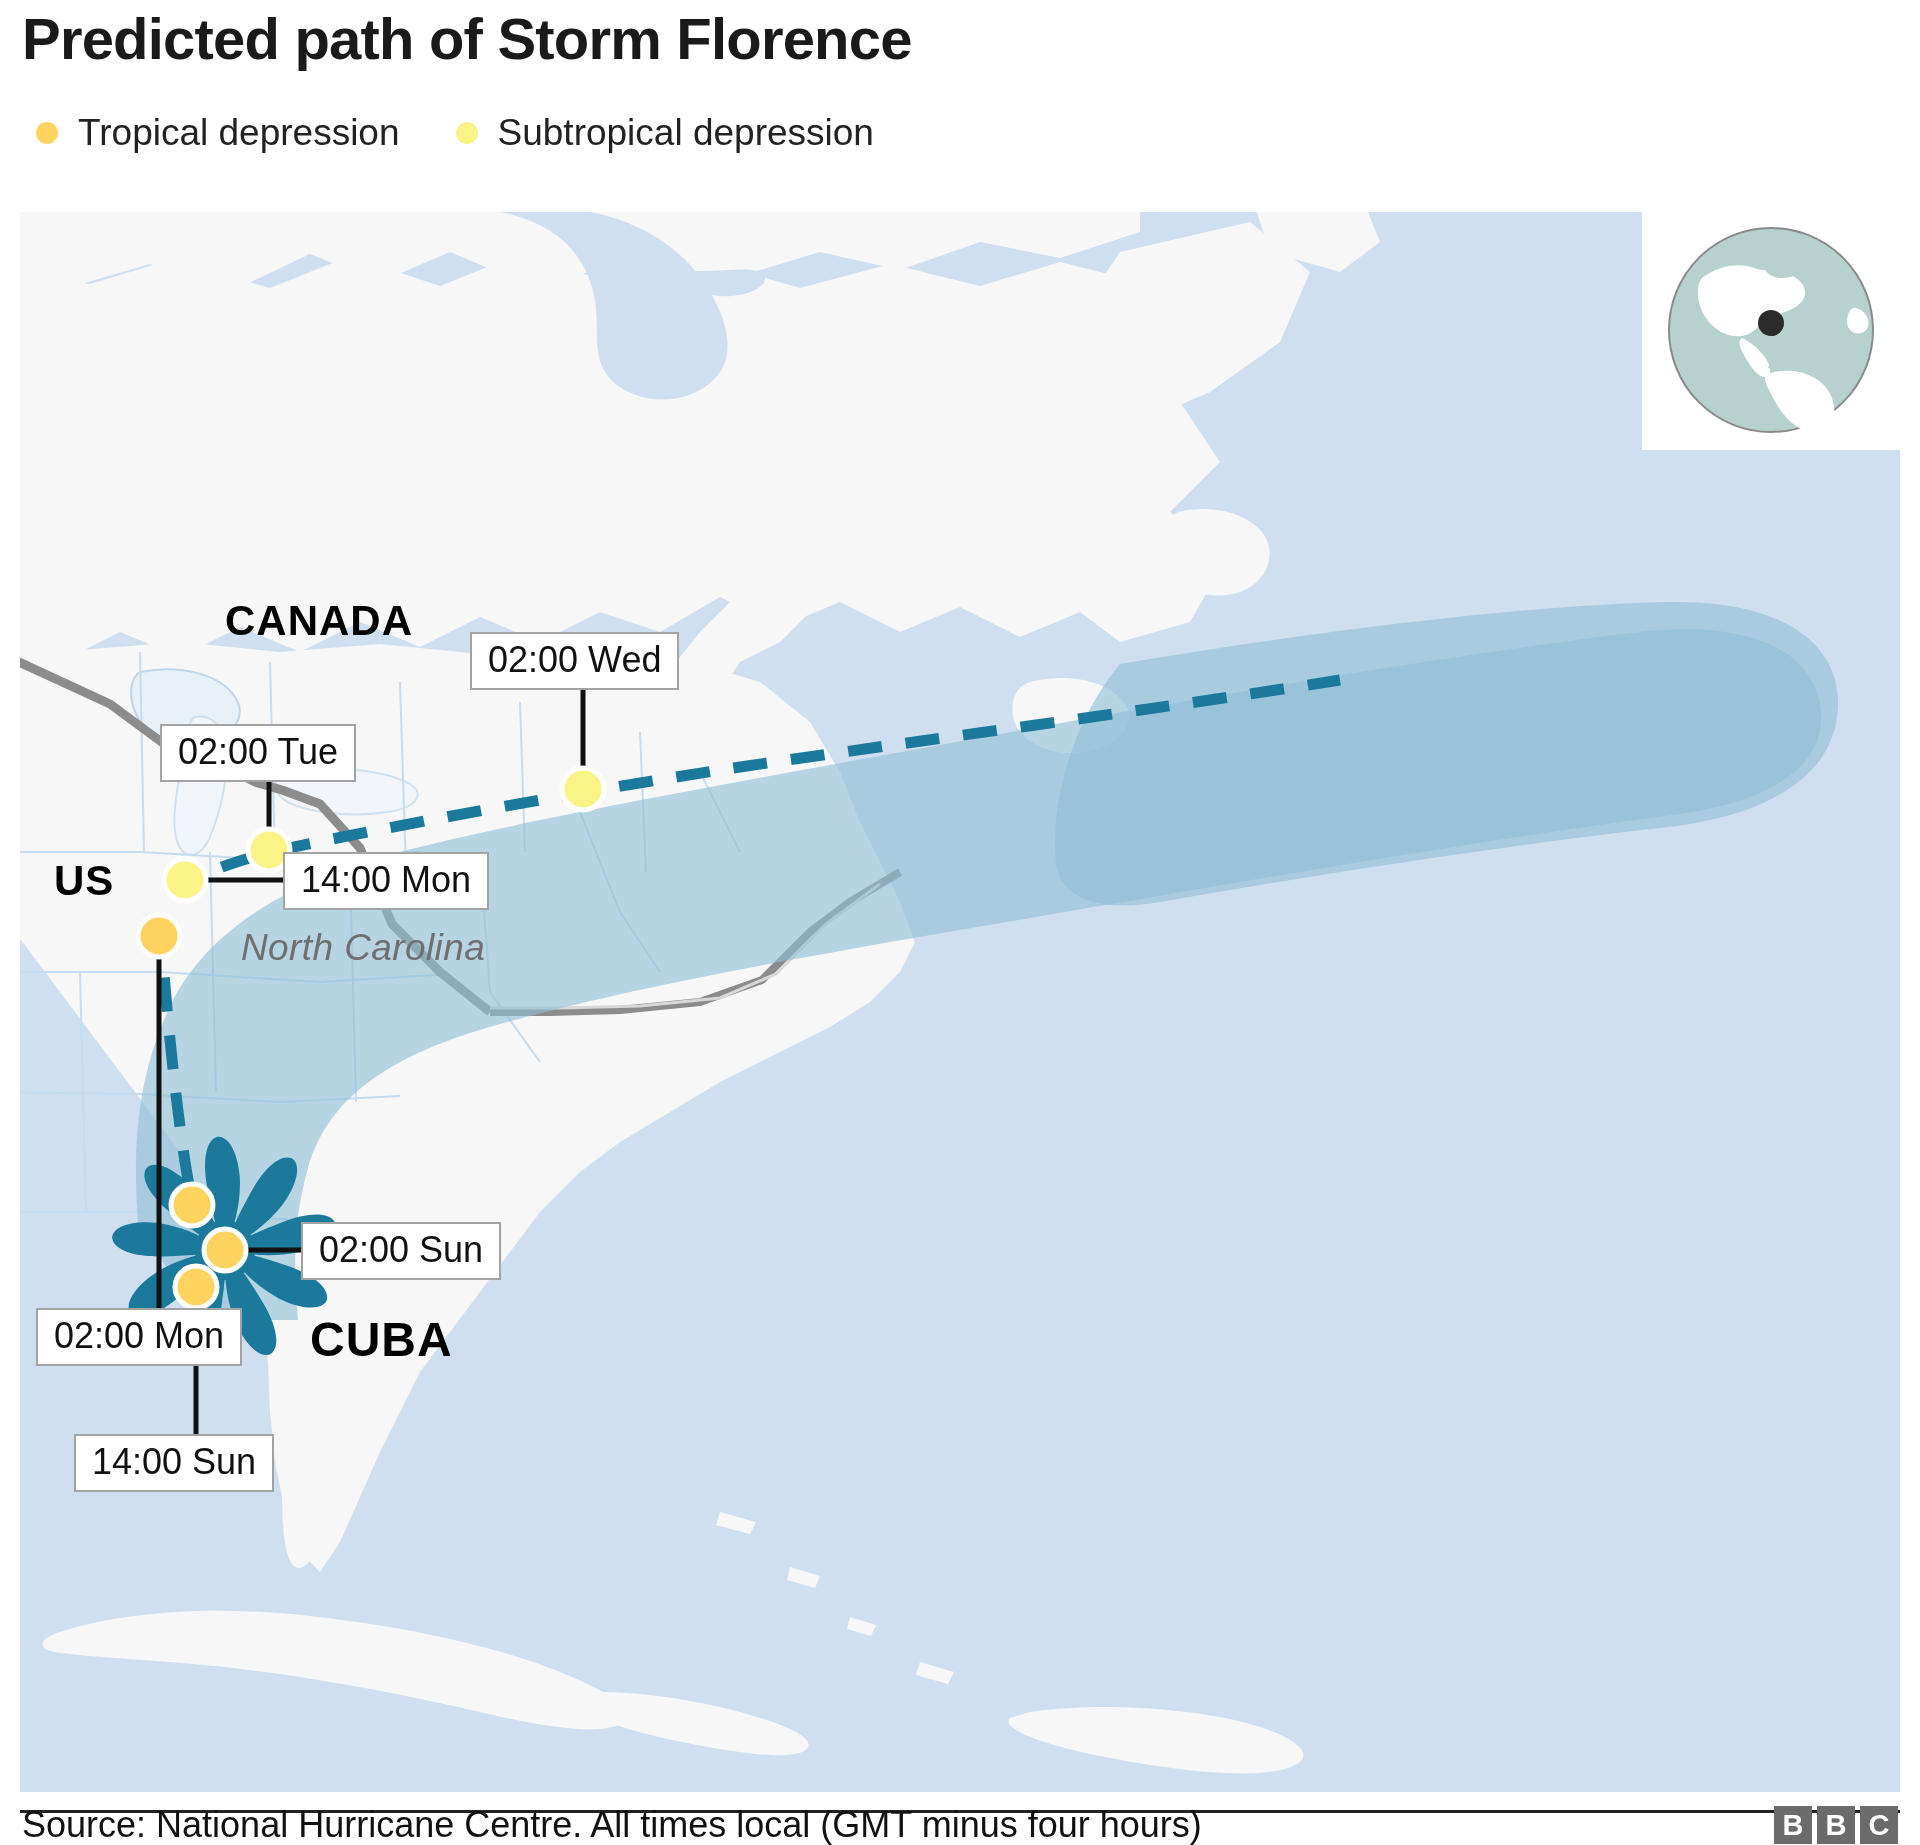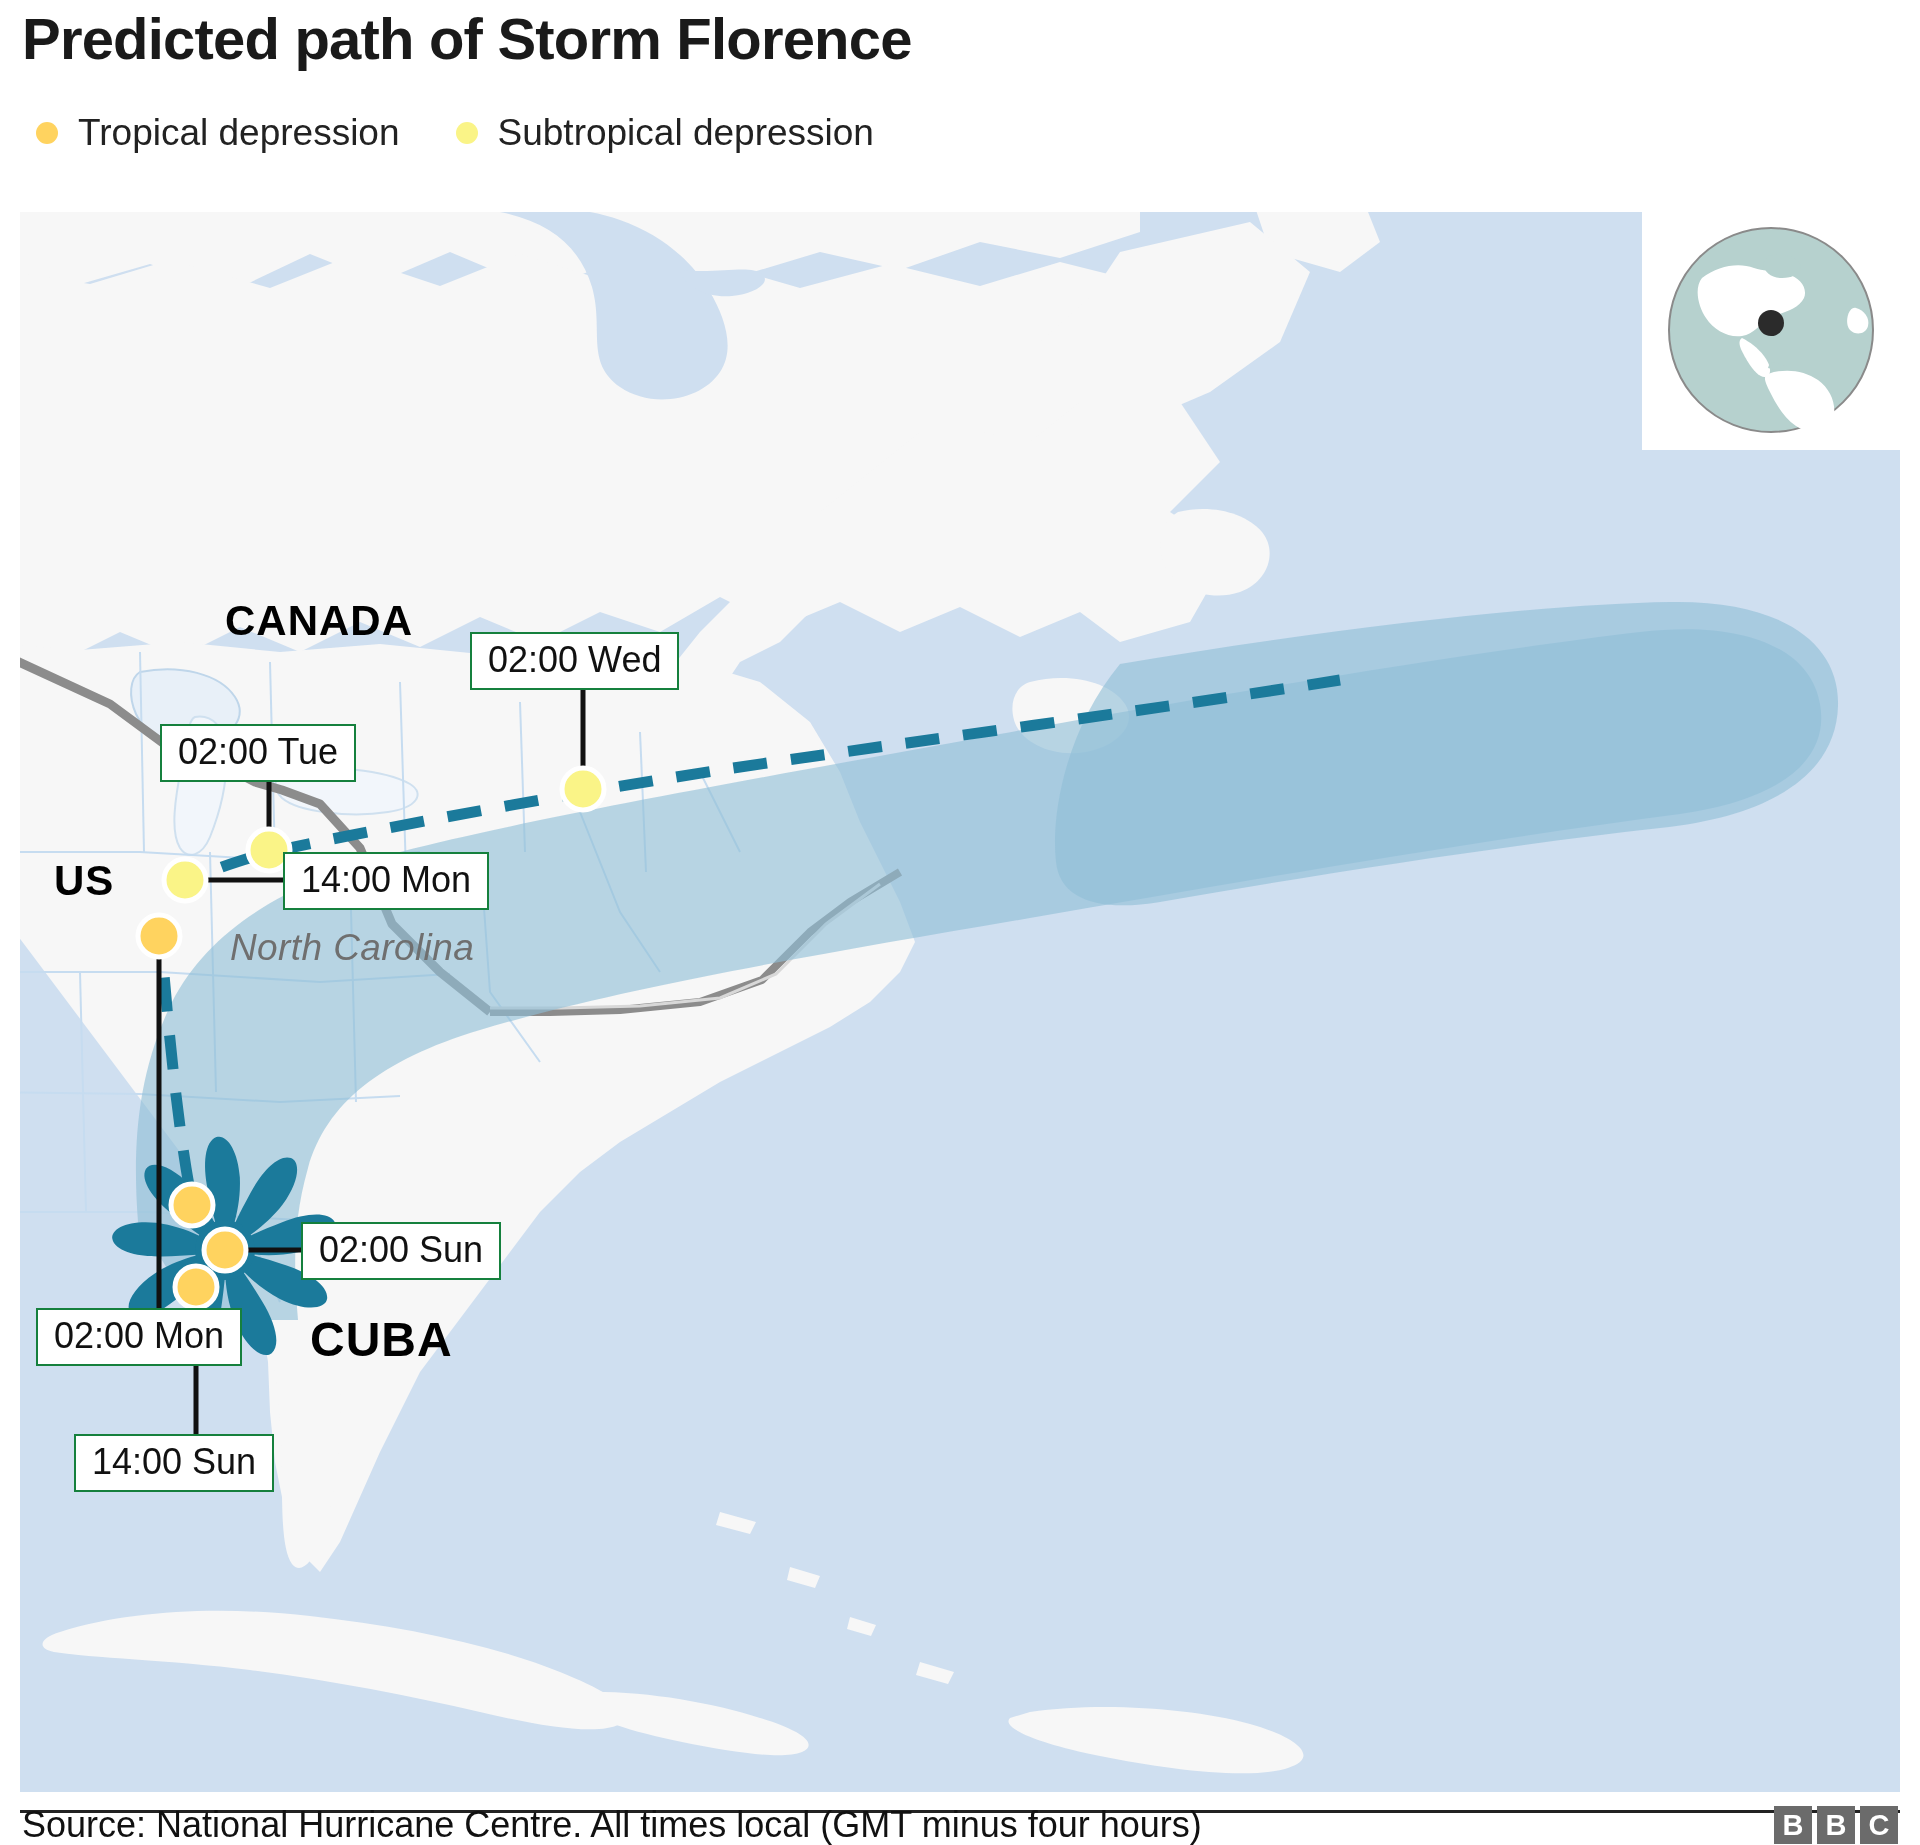--- a/index.html
+++ b/index.html
@@ -33,29 +33,29 @@
 
   
   .place {
     position: absolute; font-weight: bold; color:#000;
     white-space: nowrap; pointer-events:none;
   }
   .place.canada { left: 205px; top: 385px; font-size: 42px; letter-spacing: 1px; }
   .place.us     { left: 34px;  top: 645px; font-size: 42px; letter-spacing: 1px; }
   .place.cuba   { left: 290px; top: 1100px; font-size: 48px; letter-spacing: 1px; }
   .place.state {
-    left: 210px; top: 715px; font-size: 37px; font-weight: normal;
+    left: 221px; top: 715px; font-size: 37px; font-weight: normal;
     font-style: italic; color: #6f6f6f; letter-spacing: 0.4px;
   }
 
   
   .callout {
     position: absolute;
     background: #ffffff;
-    border: 2px solid #15803d;
+    border: 2px solid #a3a3a3;
     font-size: 36px; color: #111;
     padding: 7px 16px 9px 16px;
     white-space: nowrap;
     line-height: 1.05;
   }
 
   
   .inset-globe {
     position: absolute; right: 0; top: 0;
     width: 258px; height: 238px;

